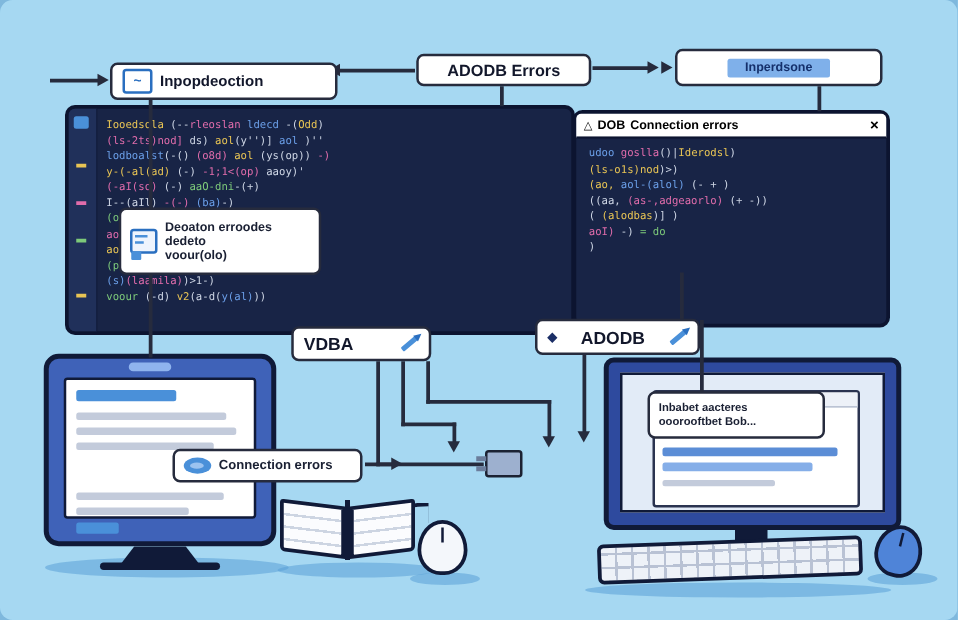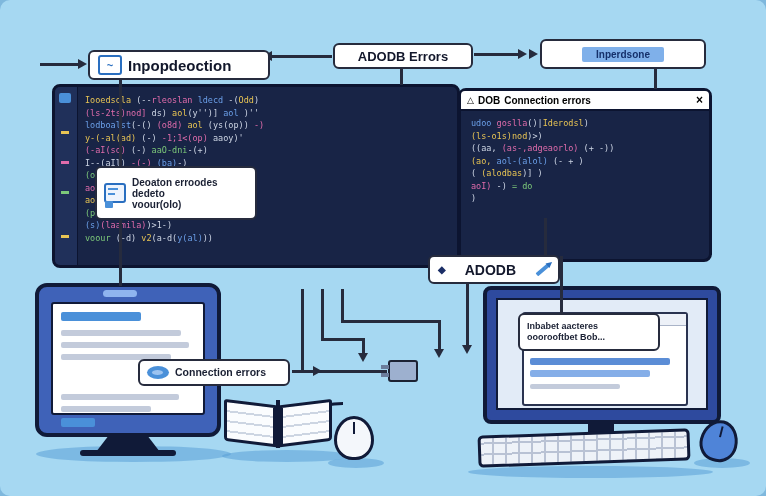--- a/index.html
+++ b/index.html
@@ -77,22 +77,22 @@
   <div class="editor" style="left:458px;top:88px;width:248px;height:168px">
     <div class="abs" style="left:0;top:0;right:0;height:20px;background:#fff;border-bottom:2.5px solid #0c1430;border-radius:4px 4px 0 0;display:flex;align-items:center;padding:0 6px;box-sizing:border-box;gap:4px">
       <span style="font-size:9px">△</span>
       <span style="font-size:10px;font-weight:bold">DOB</span>
       <span style="font-size:10px;font-weight:bold">Connection errors</span>
       <span style="margin-left:auto;font-size:12px;font-weight:bold;line-height:10px;cursor:default">×</span>
     </div>
     <div class="code" style="left:10px;top:26px" id="code-right">
         <div class="code-line"><span class="seg-b">udoo </span><span class="seg-p">goslla</span><span class="seg-w">()|</span><span class="seg-y">Iderodsl</span><span class="seg-w">)</span></div>
         <div class="code-line"><span class="seg-y">(ls-o1s)nod</span><span class="seg-w">)&gt;)</span></div>
+        <div class="code-line"><span class="seg-y">(ao, </span><span class="seg-b">aol-(alol)</span><span class="seg-w"> (- + )</span></div>
         <div class="code-line"><span class="seg-w">((aa, </span><span class="seg-p">(as-,adgeaorlo)</span><span class="seg-w"> (+ -))</span></div>
-        <div class="code-line"><span class="seg-y">(ao, </span><span class="seg-b">aol-(alol)</span><span class="seg-w"> (- + )</span></div>
         <div class="code-line"><span class="seg-w">( </span><span class="seg-y">(alodbas</span><span class="seg-w">)] )</span></div>
         <div class="code-line"><span class="seg-p">aoI)</span><span class="seg-w"> -) </span><span class="seg-g">= do</span></div>
         <div class="code-line"><span class="seg-w">)</span></div>
       </div>
   </div>
 
   <div class="abs" style="left:35px;top:283px;width:186px;height:154px;background:#3f62b8;border:4px solid #101a38;border-radius:12px;z-index:20;box-sizing:border-box">
     <div class="abs" style="left:64px;top:3px;width:34px;height:7px;background:#8fb4ee;border-radius:4px"></div>
     <div class="abs" style="left:12px;top:15px;right:12px;bottom:18px;background:#fff;border:2px solid #101a38;border-radius:3px">
       <div class="bluebar" style="left:8px;top:8px;width:80px;height:9px"></div>
@@ -175,21 +175,21 @@
   <div class="wire" style="left:292px;top:370px;width:24px;height:3px"></div>
   <div class="ar" style="left:313px;top:366px"></div>
 
   <div class="abs" style="left:388px;top:360px;width:30px;height:22px;background:#9db0cf;border:2.5px solid #1c2233;border-radius:3px;z-index:32;box-sizing:border-box">
     <div class="abs" style="left:-9px;top:3px;width:8px;height:4px;background:#6b7d9c"></div>
     <div class="abs" style="left:-9px;top:11px;width:8px;height:4px;background:#6b7d9c"></div>
   </div>
 
   <div class="chip" style="left:88px;top:50px;width:182px;height:30px">
     <span class="abs" style="position:relative;display:inline-flex;align-items:center;justify-content:center;width:20px;height:16px;border:2px solid #2a6fc0;border-radius:3px;color:#2a6fc0;font-size:11px;font-weight:bold">~</span>
-    <span style="font-size:15px">Inpopdeoction</span>
+    <span style="font-size:12px">Inpopdeoction</span>
   </div>
   <div class="chip" style="left:540px;top:39px;width:166px;height:30px;justify-content:center">
     <span style="background:#7fb0ea;border-radius:2px;padding:2px 14px;font-size:10px;color:#15306b">Inperdsone</span>
   </div>
   <div class="chip" style="left:333px;top:43px;width:140px;height:26px;justify-content:center">
     <span style="font-size:13px">ADODB Errors</span>
   </div>
 
   <div class="callout" style="left:95px;top:166px;width:162px;height:54px">
     <span class="miniicon">
@@ -209,19 +209,23 @@
       <span>ooorooftbet Bob...</span></span>
   </div>
 
   <div class="callout" style="left:138px;top:359px;width:152px;height:27px;z-index:41">
     <span style="flex:0 0 auto;width:22px;height:13px;background:#4a90d9;border-radius:50%;position:relative">
       <span style="position:absolute;left:5px;top:4px;width:11px;height:5px;background:#9cc3f0;border-radius:50%"></span>
     </span>
     <span class="txt" style="font-size:10.5px">Connection errors</span>
   </div>
 
+  <div class="chip" style="left:233px;top:261px;width:112px;height:28px;justify-content:space-between">
+    <span style="font-size:14px">VDBA</span>
+    <span class="pencil"></span>
+  </div>
   <div class="chip" style="left:428px;top:255px;width:132px;height:29px;justify-content:space-between">
     <span style="font-size:10px;color:#1b2e66">◆</span>
     <span style="font-size:14px">ADODB</span>
     <span class="pencil"></span>
   </div>
 
 </div>
 
 </body></html>

